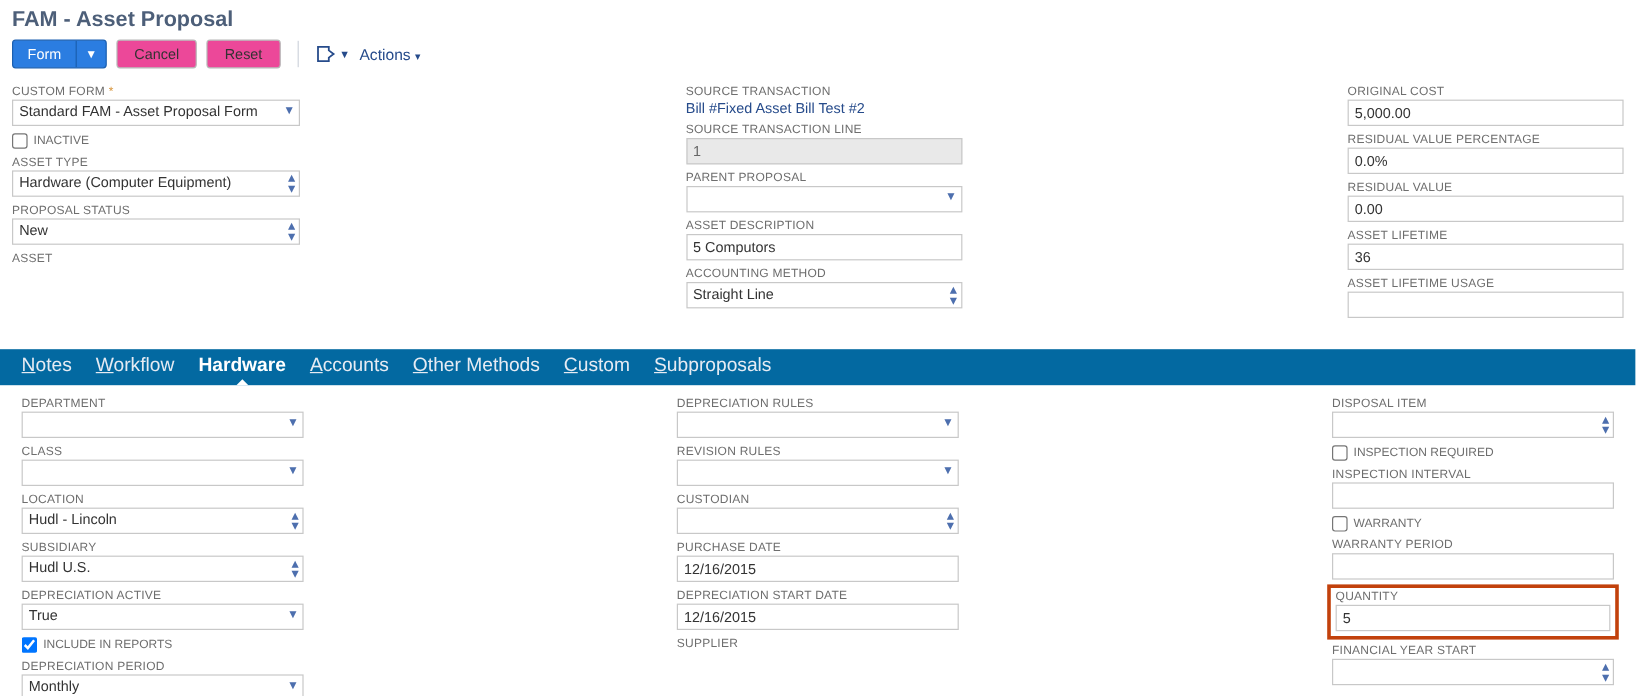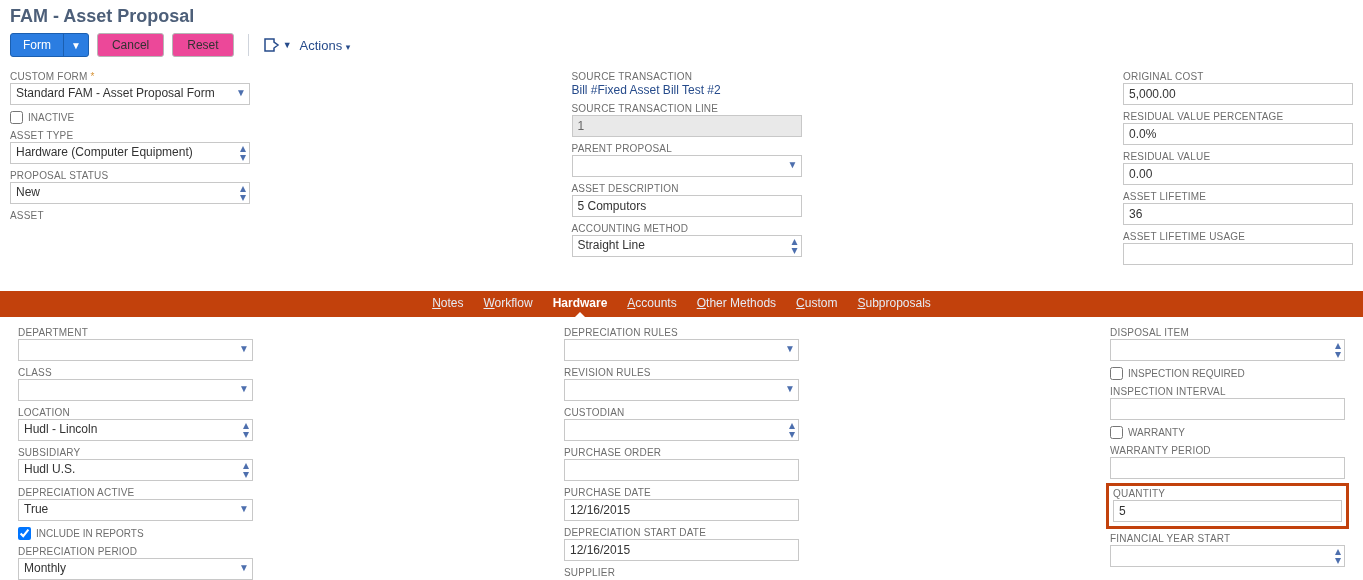--- a/index.html
+++ b/index.html
@@ -28,21 +28,21 @@
   .ctrl{position:relative;}
   .select, .input{width:100%;box-sizing:border-box;border:1px solid #c8c8c8;background:#fff;height:22px;padding:2px 18px 2px 5px;font-size:12px;color:#333;}
   .input.ro{background:#e9e9e9;color:#666;}
   .dd-caret{position:absolute;right:4px;top:4px;font-size:10px;color:#4d6fae;pointer-events:none;}
   .dd-dbl{position:absolute;right:4px;top:2px;font-size:12px;color:#4d6fae;line-height:9px;pointer-events:none;}
   .link{color:#264b8b;cursor:pointer;}
   .chk{display:flex;align-items:center;gap:5px;font-size:10px;color:#6e6e6e;text-transform:uppercase;}
   .chk input{width:13px;height:13px;margin:0;border:1px solid #b0b0b0;}
 
   
-  .tabstrip{background:#c2410c;display:flex;gap:20px;padding:5px 18px 7px 18px;font-size:12px;color:#e6ebf3;margin:20px -10px 10px -10px;justify-content:center;}
+  .tabstrip{background:#0369a1;display:flex;gap:20px;padding:5px 18px 7px 18px;font-size:16px;color:#e6ebf3;margin:20px -10px 10px -10px;}
   .tabstrip .tab{cursor:pointer;}
   .tabstrip .tab u{text-decoration:underline;}
   .tabstrip .tab.active{color:#fff;font-weight:bold;position:relative;}
   .tabstrip .tab.active:after{content:"";position:absolute;left:50%;transform:translateX(-50%);bottom:-7px;border:5px solid transparent;border-bottom-color:#fff;}
 
   .sub-area{display:flex;gap:40px;padding:0 8px 10px 8px;}
   .scol{flex:1;min-width:0;}
   .scol.first{max-width:235px;}
   .scol.mid{max-width:235px;}
   .scol.right{max-width:235px;}
@@ -246,24 +246,20 @@
         </div>
       </div>
       <div class="fld">
         <div class="fld-label">CUSTODIAN</div>
         <div class="ctrl">
           <div class="select"></div>
           <span class="dd-dbl">▴<br>▾</span>
         </div>
       </div>
       <div class="fld">
-        <div class="fld-label">PURCHASE ORDER</div>
-        <div class="ctrl"><input class="input" style=""></div>
-      </div>
-      <div class="fld">
         <div class="fld-label">PURCHASE DATE</div>
         <div class="ctrl"><input class="input" value="12/16/2015" style=""></div>
       </div>
       <div class="fld">
         <div class="fld-label">DEPRECIATION START DATE</div>
         <div class="ctrl"><input class="input" value="12/16/2015" style=""></div>
       </div>
       <div class="fld">
         <div class="fld-label">SUPPLIER</div>
 

